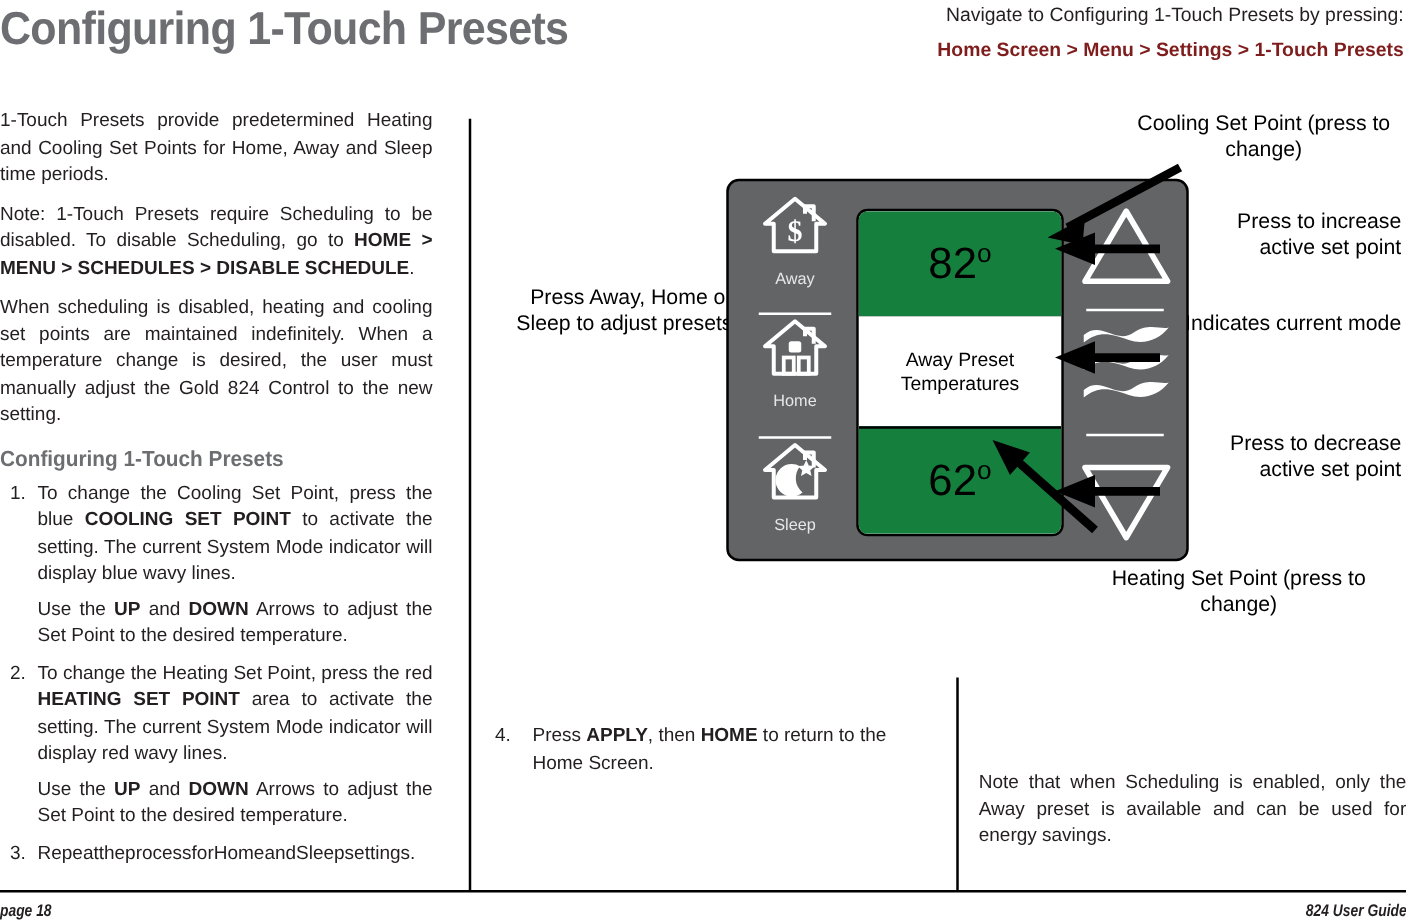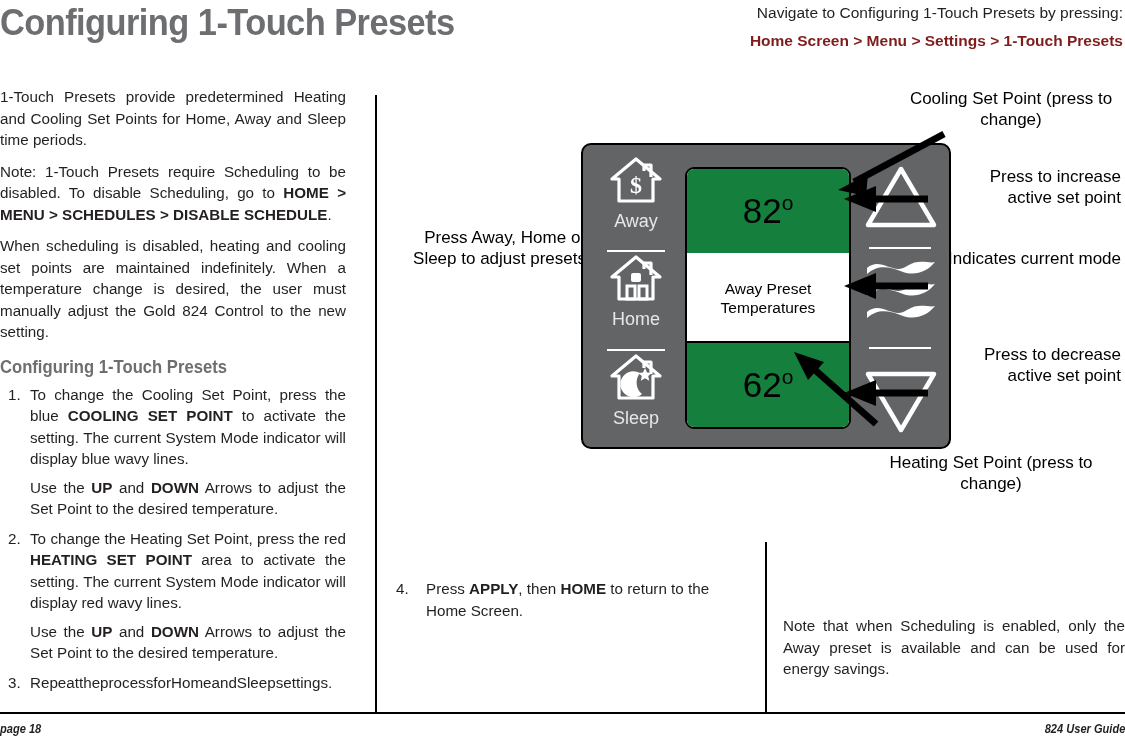--- a/index.html
+++ b/index.html
@@ -86,21 +86,21 @@
     position:absolute;left:205px;top:81px;width:370px;height:306px;
     background:#636466;border:2.5px solid #000;border-radius:10px;
     box-sizing:border-box;
   }
   
   .rail-left{position:absolute;left:8px;top:4px;width:90px;height:296px;}
   .preset{
     position:absolute;left:0;width:90px;text-align:center;color:#fff;
   }
   .preset .plabel{
-    font-size:18px;line-height:19px;margin-top:1px;color:#e6e7e8;
+    font-size:13px;line-height:19px;margin-top:1px;color:#e6e7e8;
     font-family:"Liberation Sans", sans-serif;
   }
   .preset-away{top:6px;}
   .preset-home{top:104px;}
   .preset-sleep{top:203px;}
   .rail-sep{position:absolute;left:16px;width:58px;height:2px;background:#fff;}
   .rail-sep-1{top:101px;}
   .rail-sep-2{top:200px;}
 
   

